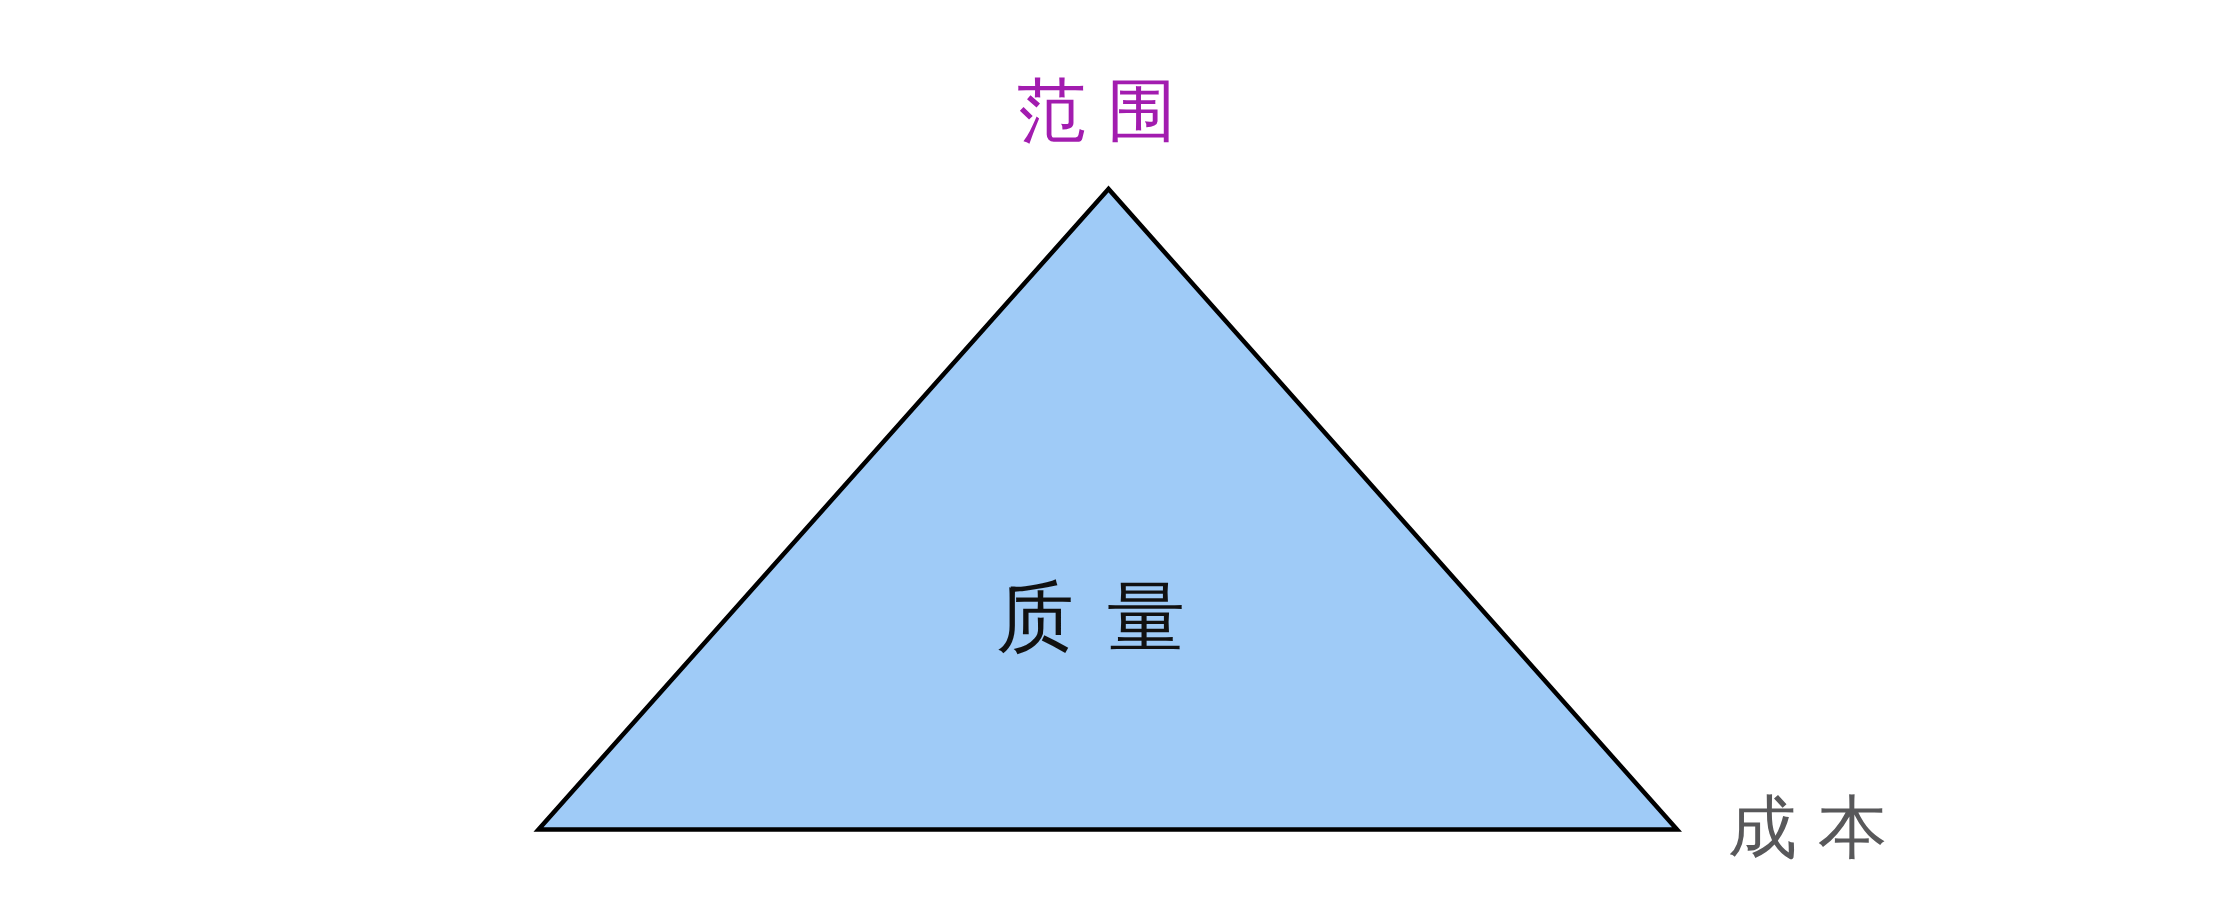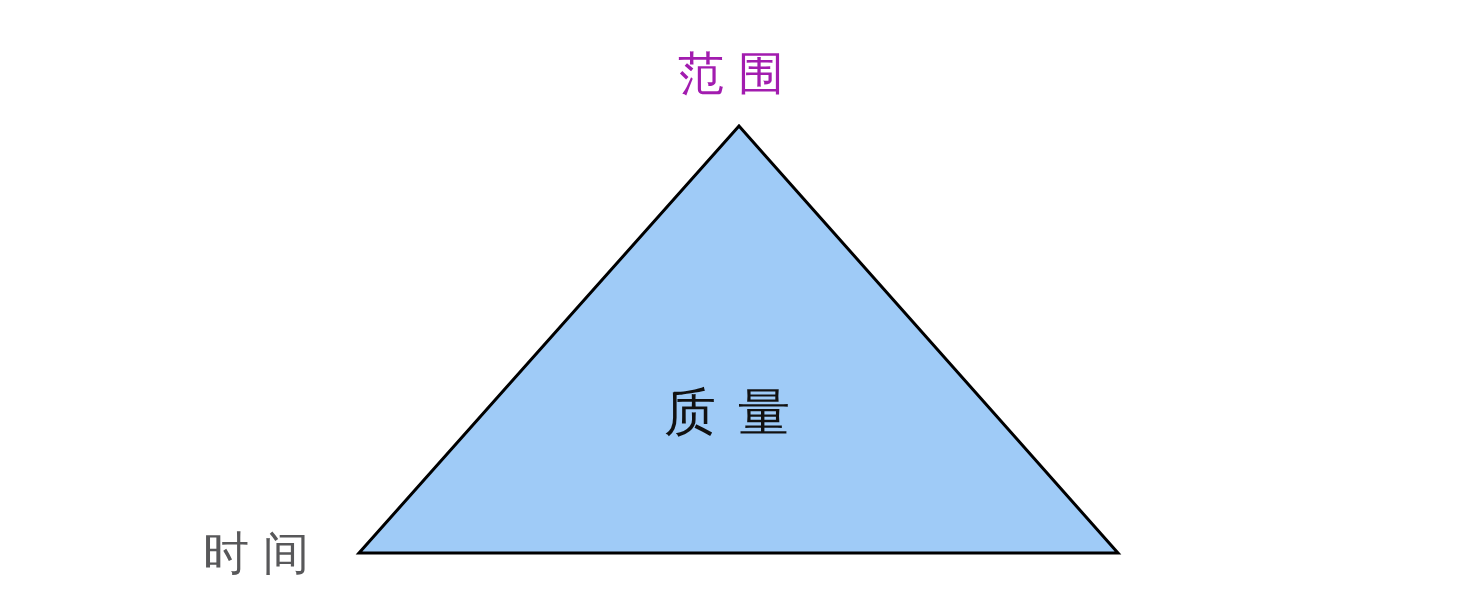--- a/index.html
+++ b/index.html
@@ -14,15 +14,15 @@
   </style>
 </head>
 <body>
 
 <div class="canvas">
   <svg width="1480" height="610" viewBox="0 0 1480 610">
     <polygon id="tri" points="739,126 359,553 1118,553" fill="#9fcbf7" stroke="#000000" stroke-width="3" stroke-linejoin="miter"></polygon>
   </svg>
 
   <div id="lbl-top" class="label" style="color: #a21caf;">范围</div>
-  <div id="lbl-left" class="label" style="color: rgb(88, 88, 90);">时间</div>
+  <div id="lbl-right" class="label" style="color: rgb(88, 88, 90);">成本</div>
   <div id="lbl-center" class="center-label" style="color: rgb(17, 17, 17);">质量</div>
 </div>
 
 </body></html>

